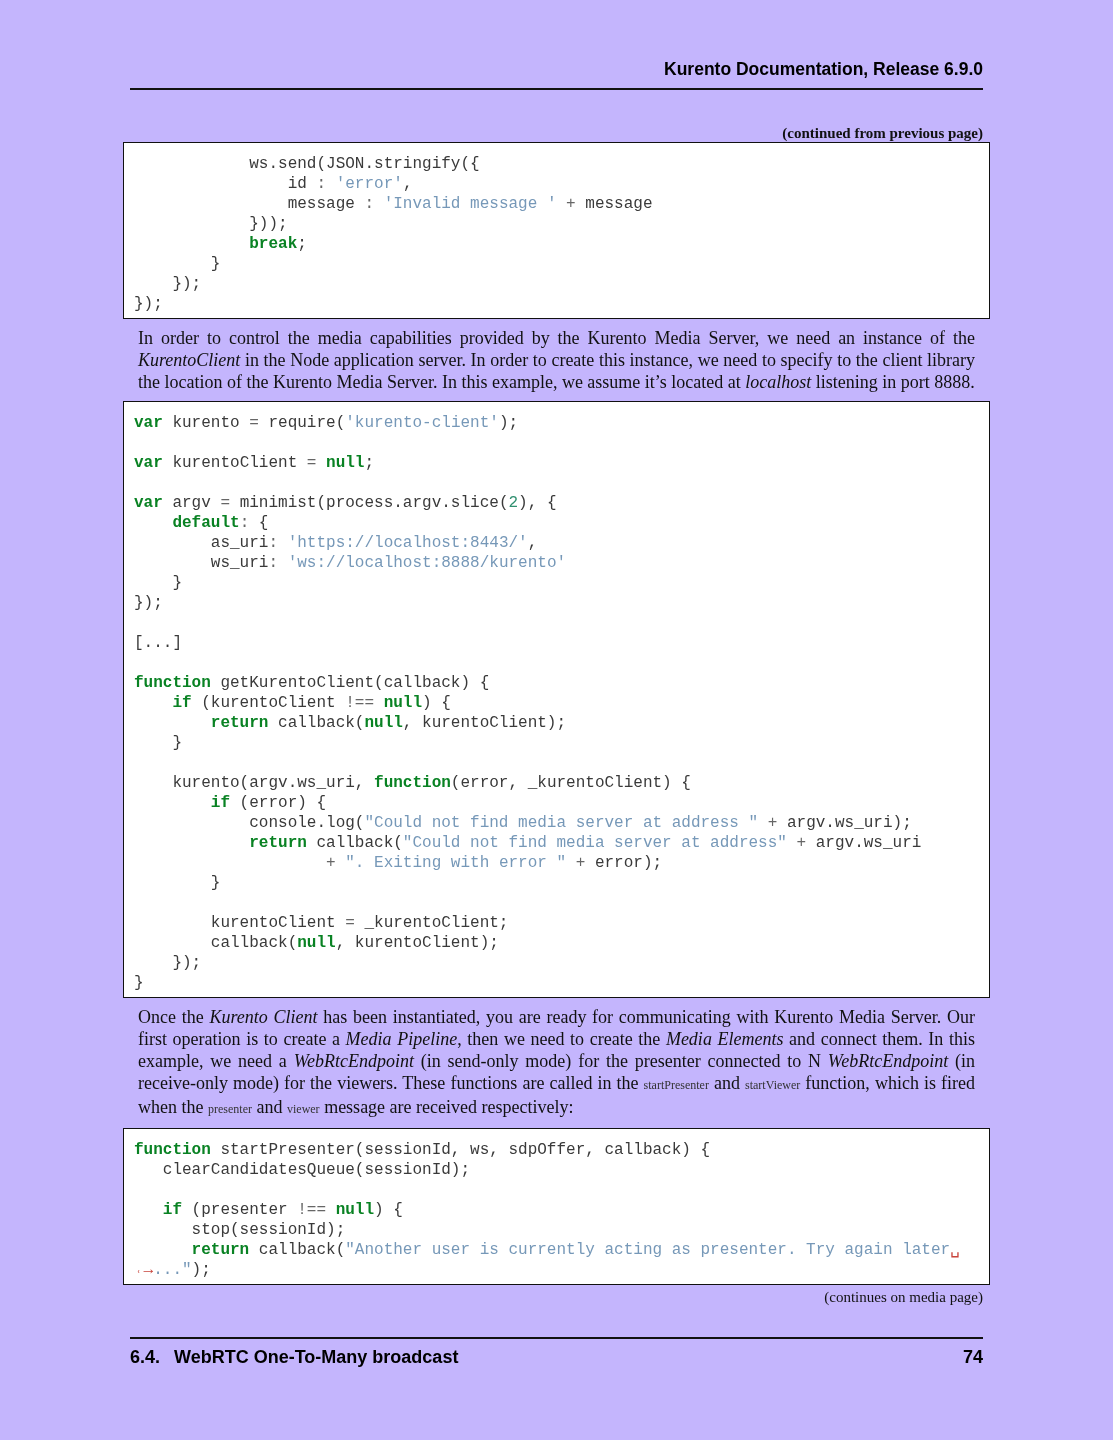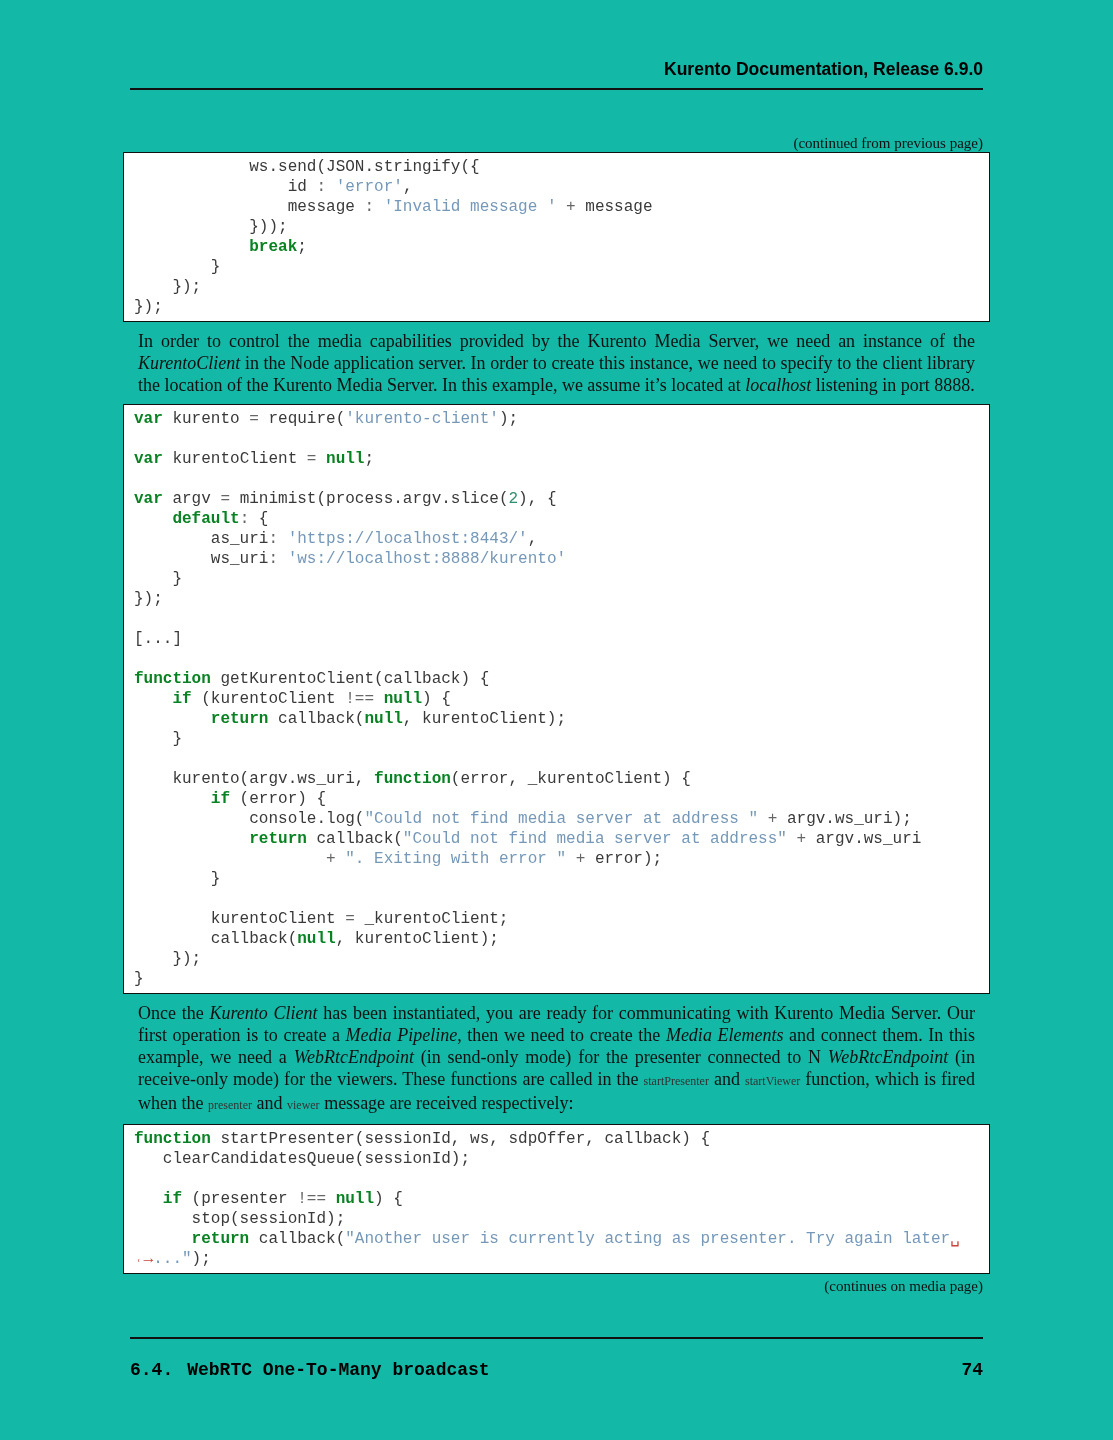--- a/index.html
+++ b/index.html
@@ -1,47 +1,47 @@
 <!DOCTYPE html>
 <html><head>
 <meta charset="utf-8">
 <style>
   html,body{margin:0;padding:0;background:#ffffff;}
   .page{
     position:relative;
     width:1113px;height:1440px;
     box-sizing:border-box;
     padding:58px 130px 0 130px;
-    background:#14b8a6;
+    background:#c4b5fd;
     font-family:"Liberation Serif", serif;
     color:#1a1a1a;
     overflow:hidden;
   }
   .header-title{
     text-align:right;
     font-family:"Liberation Sans", sans-serif;
     font-weight:bold;
     font-size:17.5px;
     line-height:22px;
     color:#000;
   }
   .header-rule{
     height:2px;background:#111;border:none;margin:8px 0 0 0;
   }
   .side-note{
     font-size:15px;line-height:18px;color:#111;
     text-align:right;
   }
-  .note-continued{margin-top:44px;}
+  .note-continued{margin-top:34px;font-weight:bold;}
   .note-continues{margin-top:3px;}
   pre.code-block{
     margin:0 -7px;
     border:1.5px solid #111;
     background:#fff;
-    padding:4px 0 4px 10px;
+    padding:11px 0 4px 10px;
     font-family:"Liberation Mono", monospace;
     font-size:16px;
     line-height:20px;
     color:#3a3a3a;
     overflow:hidden;
   }
   .cb-1{margin-top:4px;}
   .cb-2{margin-top:10px;}
   .cb-3{margin-top:12px;}
   .code-line{white-space:pre;min-height:20px;}
@@ -59,24 +59,24 @@
     color:#111;
   }
   .para-1{margin-top:20px;}
   .para-2{margin-top:14px;}
   .ri{font-style:italic;}
   .rc{font-family:Liberation Serif, serif;font-size:12px;color:#333;}
   .footer{
     position:absolute;
     left:130px;right:130px;top:1337px;
     border-top:2px solid #111;
-    padding-top:21px;
+    padding-top:8px;
     display:flex;
     justify-content:space-between;
-    font-family:Liberation Mono, monospace;
+    font-family:Liberation Sans, sans-serif;
     font-weight:bold;
     font-size:18px;
     color:#000;
   }
   .footer .section-number{margin-right:14px;}
 </style>
 </head>
 <body>
 
 <div class="page">

